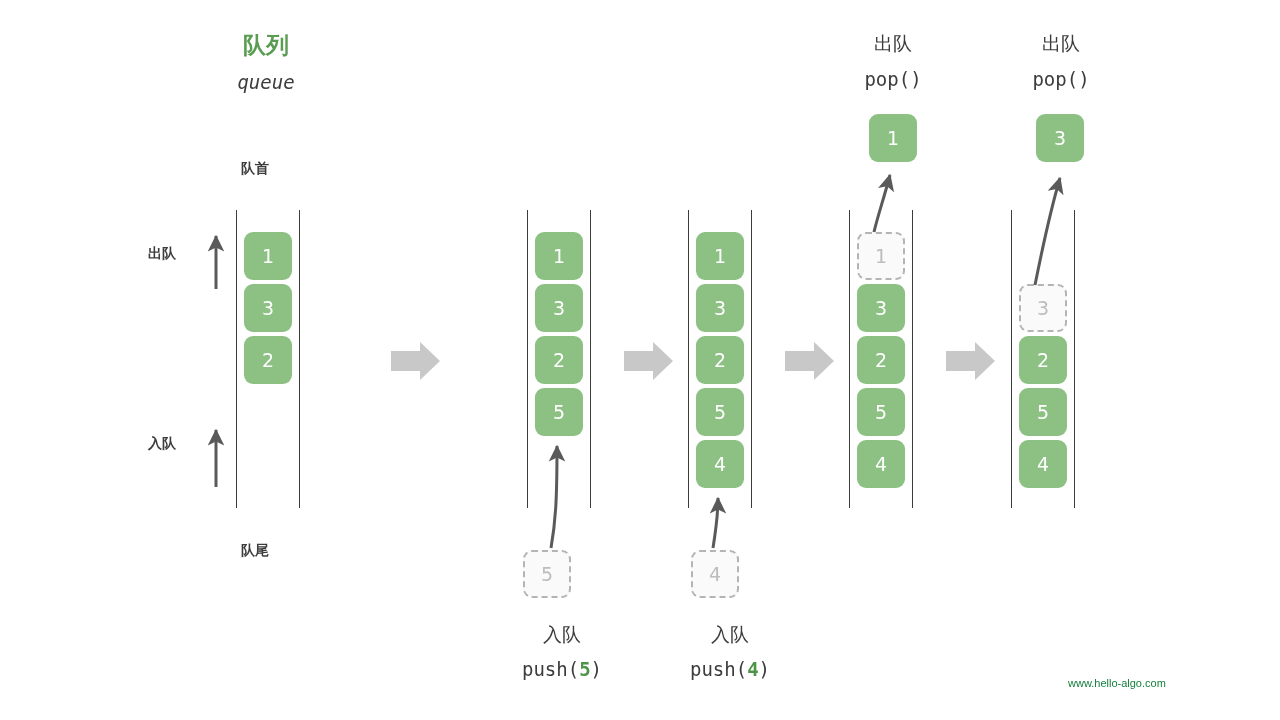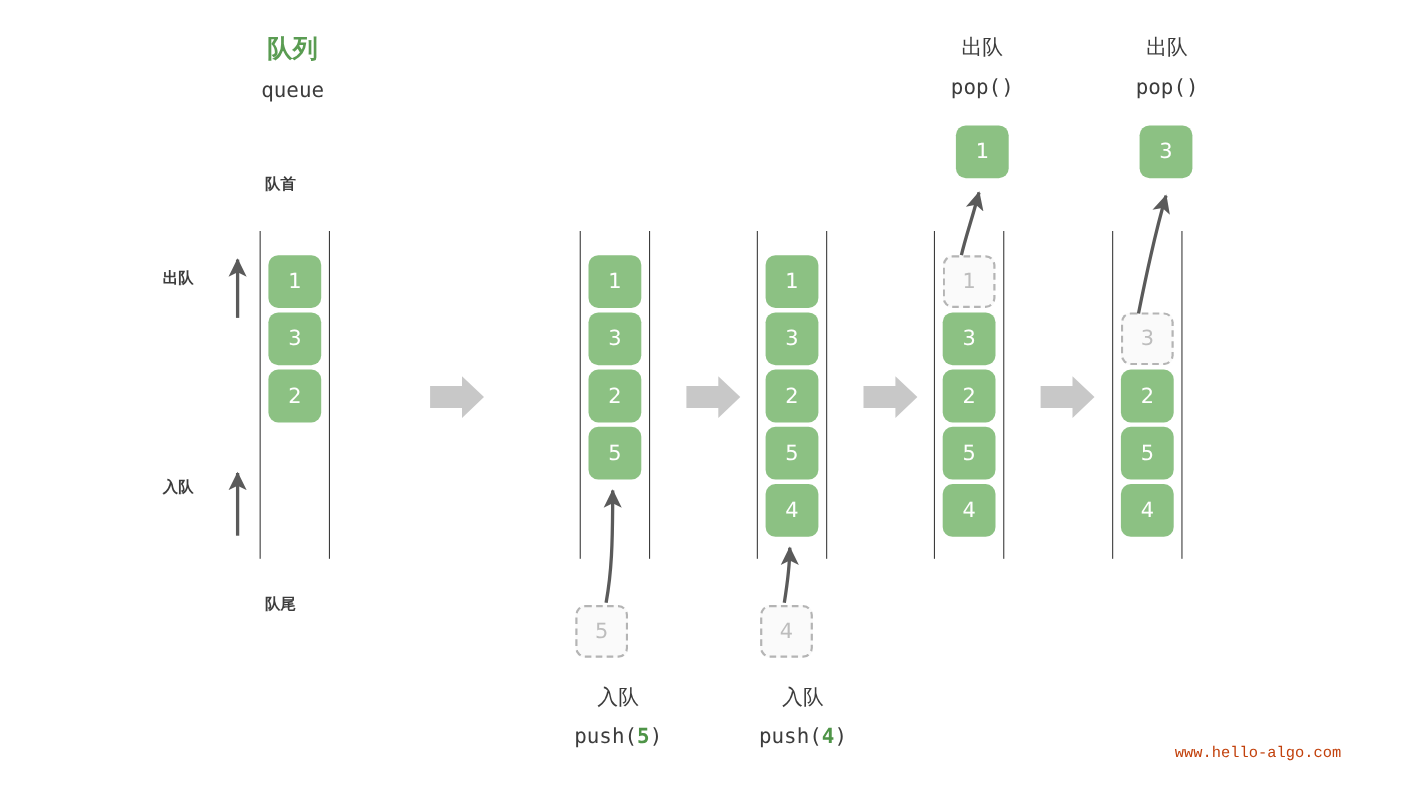--- a/index.html
+++ b/index.html
@@ -87,42 +87,42 @@
     box-sizing: border-box;
   }
   .cell.ghost {
     background: #fafafa;
     border: 2px dashed #b4b4b4;
     color: #bdbdbd;
   }
 
   
   .watermark {
-    font-family: Liberation Mono, monospace;
-    font-size: 14px;
-    color: #c2410c;
+    font-family: Liberation Sans, sans-serif;
+    font-size: 11px;
+    color: #15803d;
     white-space: nowrap;
     line-height: 1;
   }
 
   svg.overlay {
     position: absolute;
     left: 0; top: 0;
     width: 1280px;
     height: 720px;
     pointer-events: none;
   }
 </style>
 </head>
 <body>
 
 <div id="stage">
 
   <div class="abs title-zh" style="left:196px; top:34px; width:140px;">队列</div>
-  <div class="abs title-en" style="left:196px; top:73px; width:140px;">queue</div>
+  <div class="abs title-en" style="left:196px; top:73px; width:140px;font-style:italic;">queue</div>
 
   <div class="abs lbl-bold" style="left:241px; top:161px;">队首</div>
   <div class="abs lbl-bold" style="left:241px; top:543px;text-align:right;">队尾</div>
 
   <div class="abs lbl-bold" style="left:148px; top:246px;">出队</div>
   <div class="abs lbl-bold" style="left:148px; top:436px;">入队</div>
 
   <div class="abs rail" style="left:236px; top:210px; height:298px;"></div>
   <div class="abs rail" style="left:299px; top:210px; height:298px;"></div>
 

